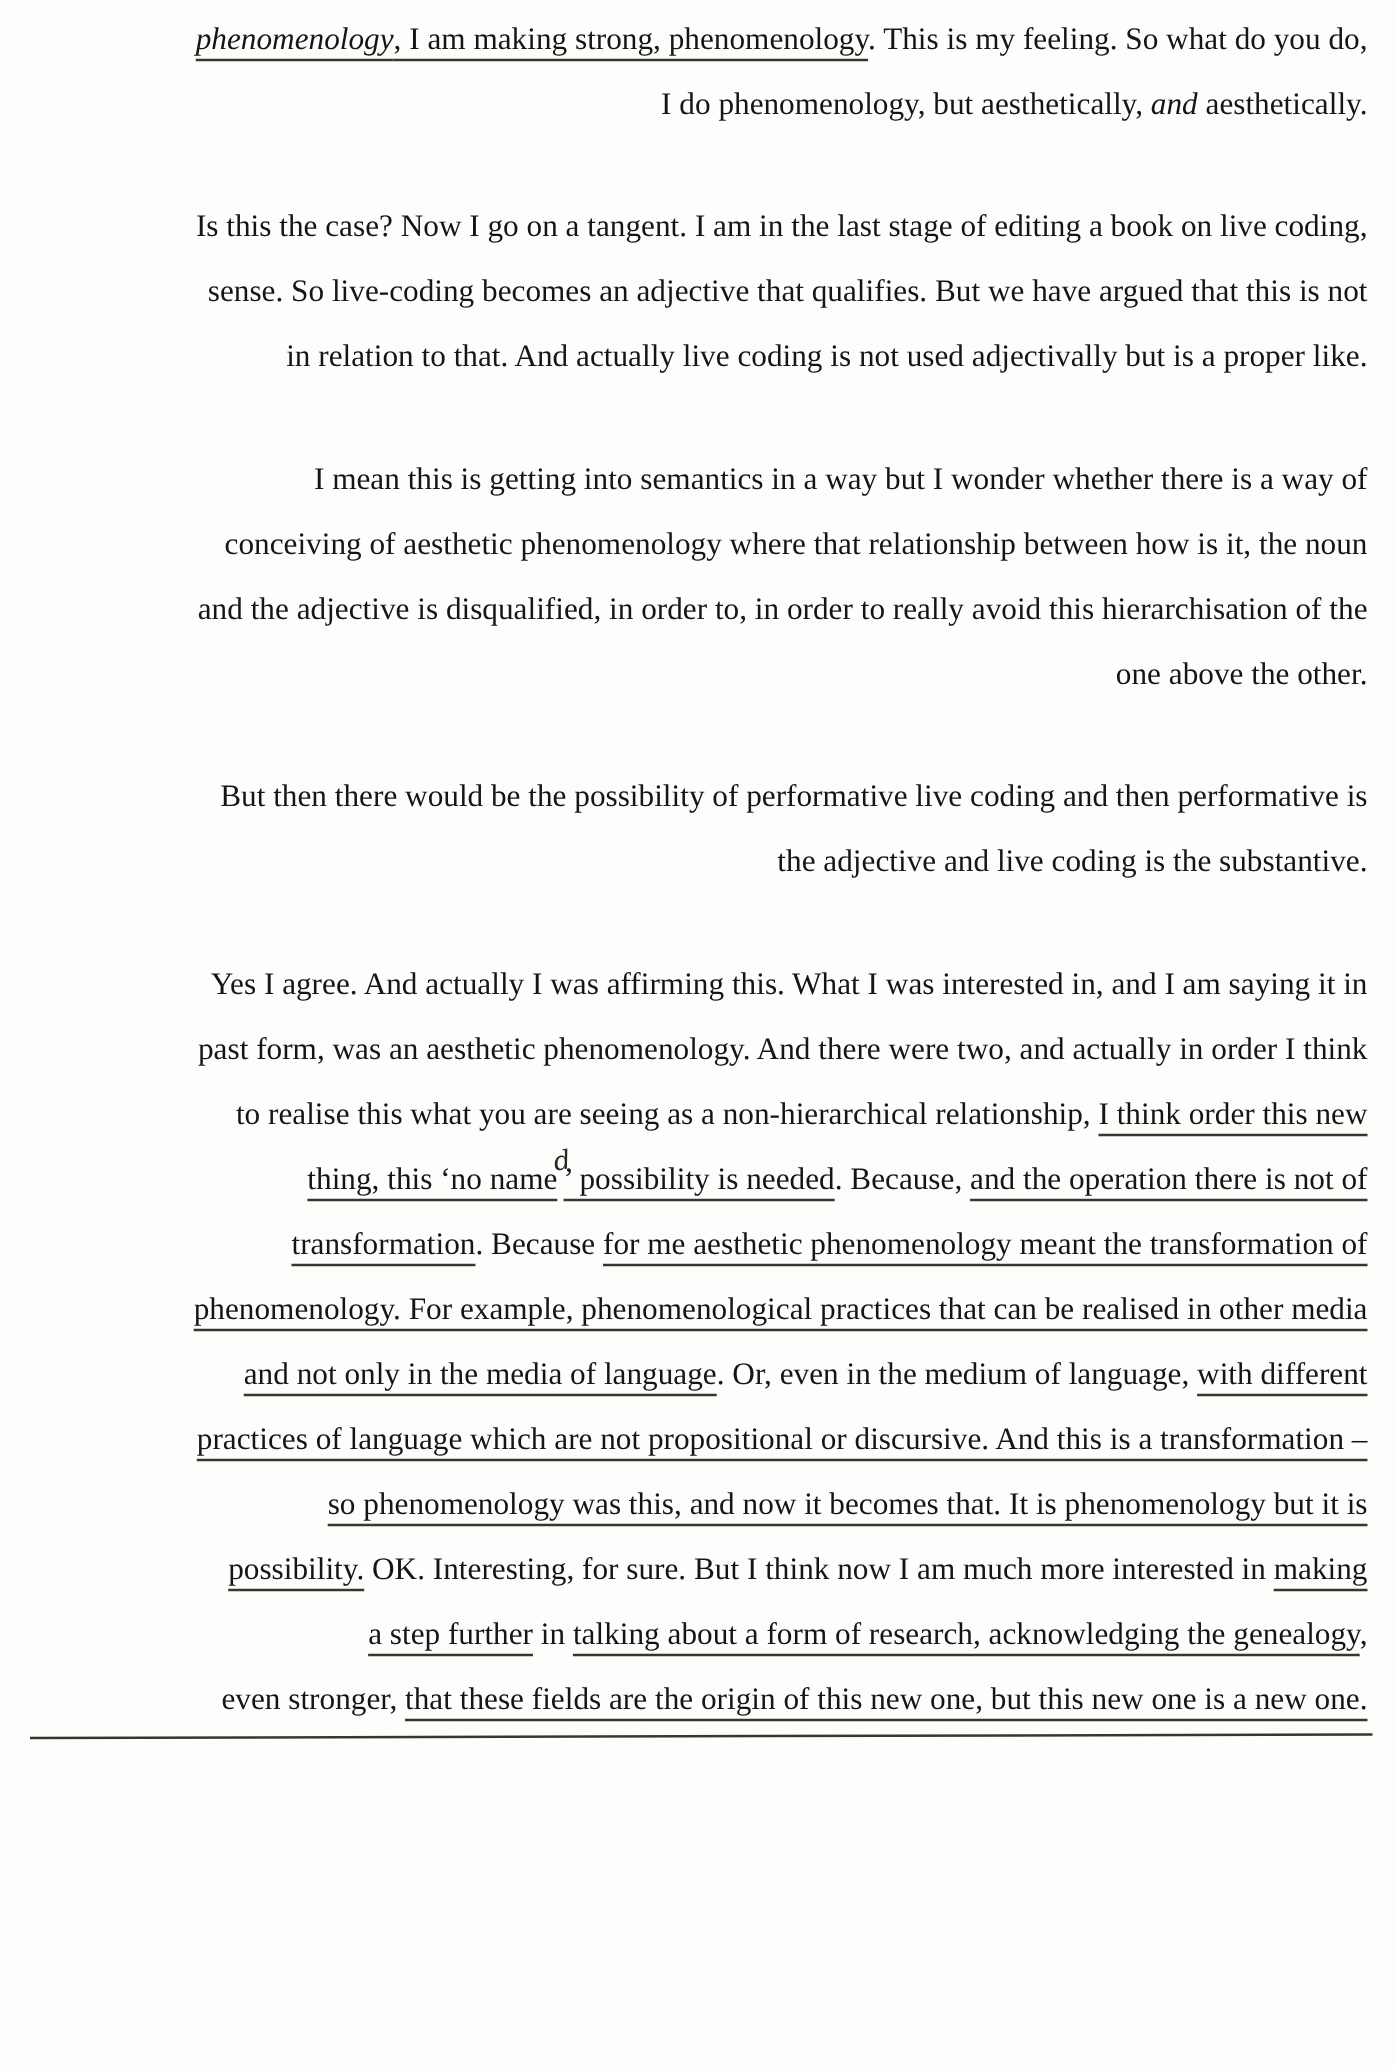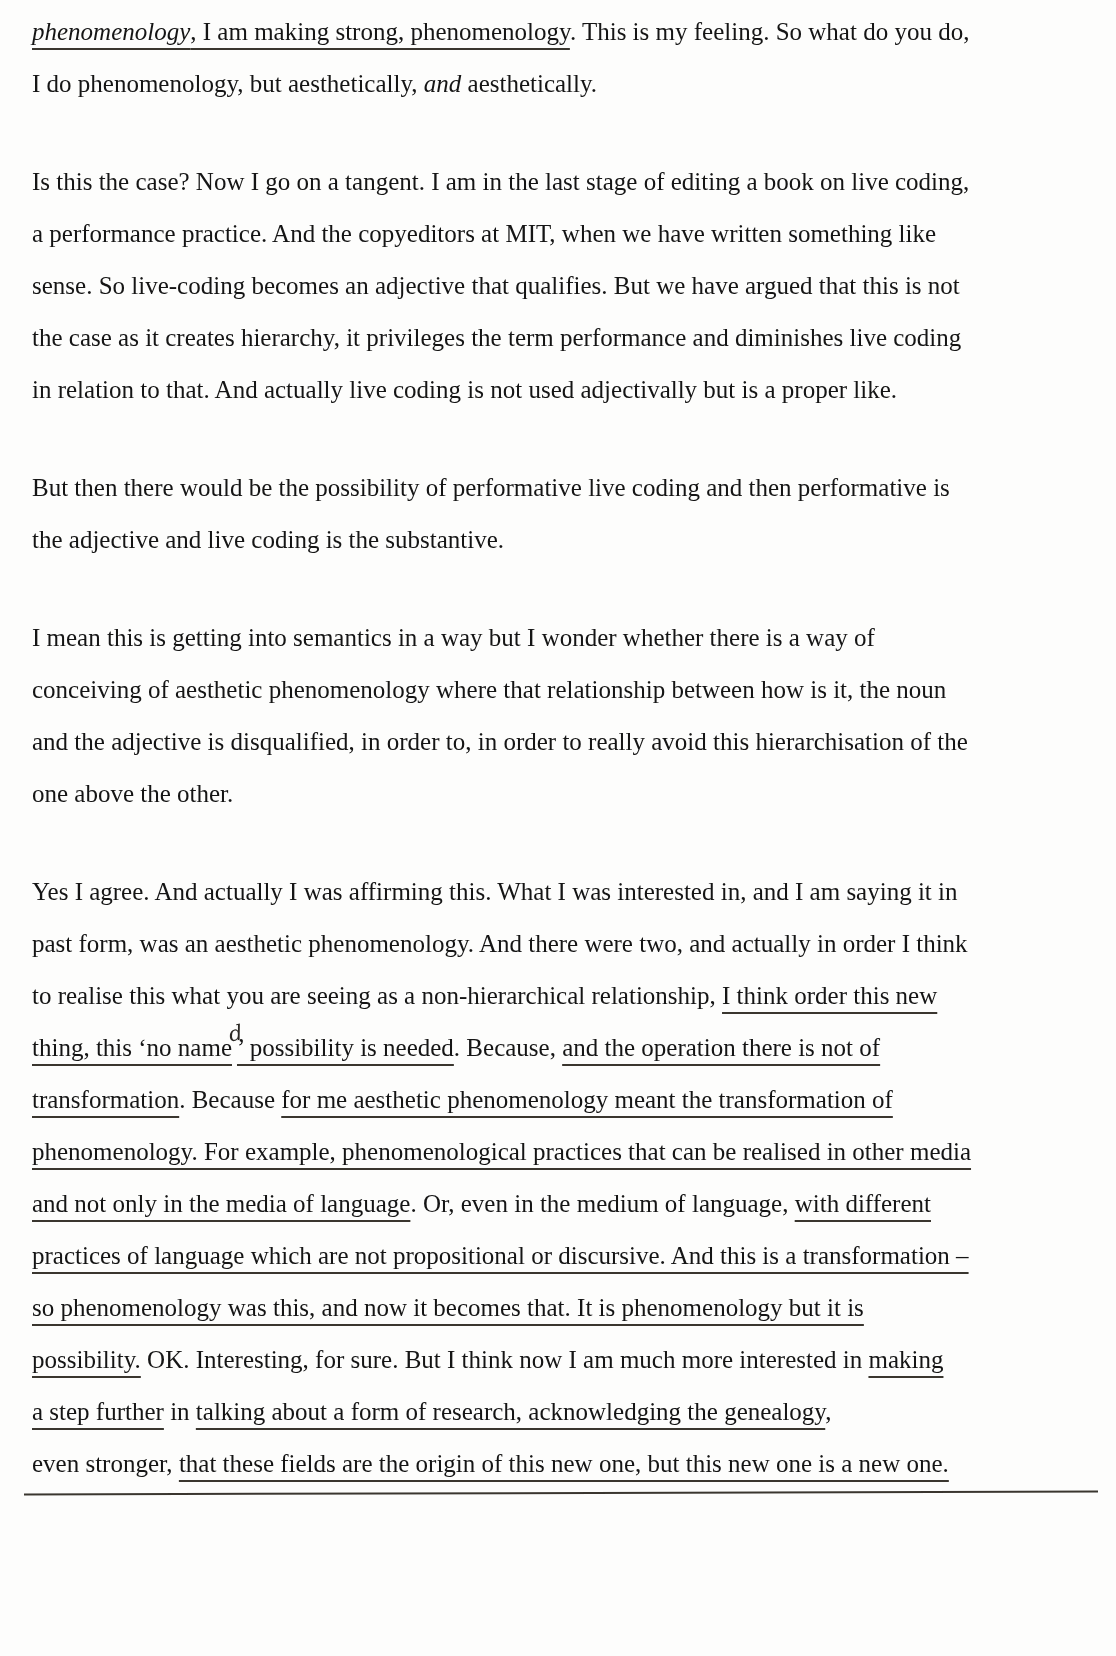--- a/index.html
+++ b/index.html
@@ -9,21 +9,21 @@
     box-sizing: border-box;
     padding: 6px 22px 0 32px;
     background: #fdfdfc;
     color: #151515;
     font-family: "Liberation Serif", serif;
     font-size: 25px;
     line-height: 52px;
     overflow: hidden;
   }
   .para + .para { margin-top: 46px; }
-  .line { white-space: nowrap; height: 52px; }
+  .line { white-space: nowrap; height: 52px; text-align: right; }
   .u {
     text-decoration: underline;
     text-decoration-thickness: 2.2px;
     text-underline-offset: 8px;
     text-decoration-color: #3a362f;
   }
   .it { font-style: italic; }
   .ins {
     display: inline-block;
     position: relative;
@@ -52,34 +52,32 @@
 <body>
 
 <div class="page">
   <div id="doc">
       <div class="para">
         <div class="line"><span class="u it">phenomenology</span><span class="u ">, I am making strong, phenomenology</span><span class="">. This is my feeling. So what do you do,</span></div>
         <div class="line"><span class="">I do phenomenology, but aesthetically, </span><span class="it">and</span><span class=""> aesthetically.</span></div>
       </div>
       <div class="para">
         <div class="line"><span class="">Is this the case? Now I go on a tangent. I am in the last stage of editing a book on live coding,</span></div>
-        <div class="line"><span class="">a performance practice. And the copyeditors at MIT, when we have written something like</span></div>
         <div class="line"><span class="">sense. So live-coding becomes an adjective that qualifies. But we have argued that this is not</span></div>
-        <div class="line"><span class="">the case as it creates hierarchy, it privileges the term performance and diminishes live coding</span></div>
         <div class="line"><span class="">in relation to that. And actually live coding is not used adjectivally but is a proper like.</span></div>
-      </div>
-      <div class="para">
-        <div class="line"><span class="">But then there would be the possibility of performative live coding and then performative is</span></div>
-        <div class="line"><span class="">the adjective and live coding is the substantive.</span></div>
       </div>
       <div class="para">
         <div class="line"><span class="">I mean this is getting into semantics in a way but I wonder whether there is a way of</span></div>
         <div class="line"><span class="">conceiving of aesthetic phenomenology where that relationship between how is it, the noun</span></div>
         <div class="line"><span class="">and the adjective is disqualified, in order to, in order to really avoid this hierarchisation of the</span></div>
         <div class="line"><span class="">one above the other.</span></div>
+      </div>
+      <div class="para">
+        <div class="line"><span class="">But then there would be the possibility of performative live coding and then performative is</span></div>
+        <div class="line"><span class="">the adjective and live coding is the substantive.</span></div>
       </div>
       <div class="para">
         <div class="line"><span class="">Yes I agree. And actually I was affirming this. What I was interested in, and I am saying it in</span></div>
         <div class="line"><span class="">past form, was an aesthetic phenomenology. And there were two, and actually in order I think</span></div>
         <div class="line"><span class="">to realise this what you are seeing as a non-hierarchical relationship, </span><span class="u ">I think order this new</span></div>
         <div class="line"><span class="u ">thing, this ‘no name</span><span class="ins">d</span><span class="u ">’ possibility is needed</span><span class="">. Because, </span><span class="u ">and the operation there is not of</span></div>
         <div class="line"><span class="u ">transformation</span><span class="">. Because </span><span class="u ">for me aesthetic phenomenology meant the transformation of</span></div>
         <div class="line"><span class="u ">phenomenology. For example, phenomenological practices that can be realised in other media</span></div>
         <div class="line"><span class="u ">and not only in the media of language</span><span class="">. Or, even in the medium of language, </span><span class="u ">with different</span></div>
         <div class="line"><span class="u ">practices of language which are not propositional or discursive. And this is a transformation –</span></div>

